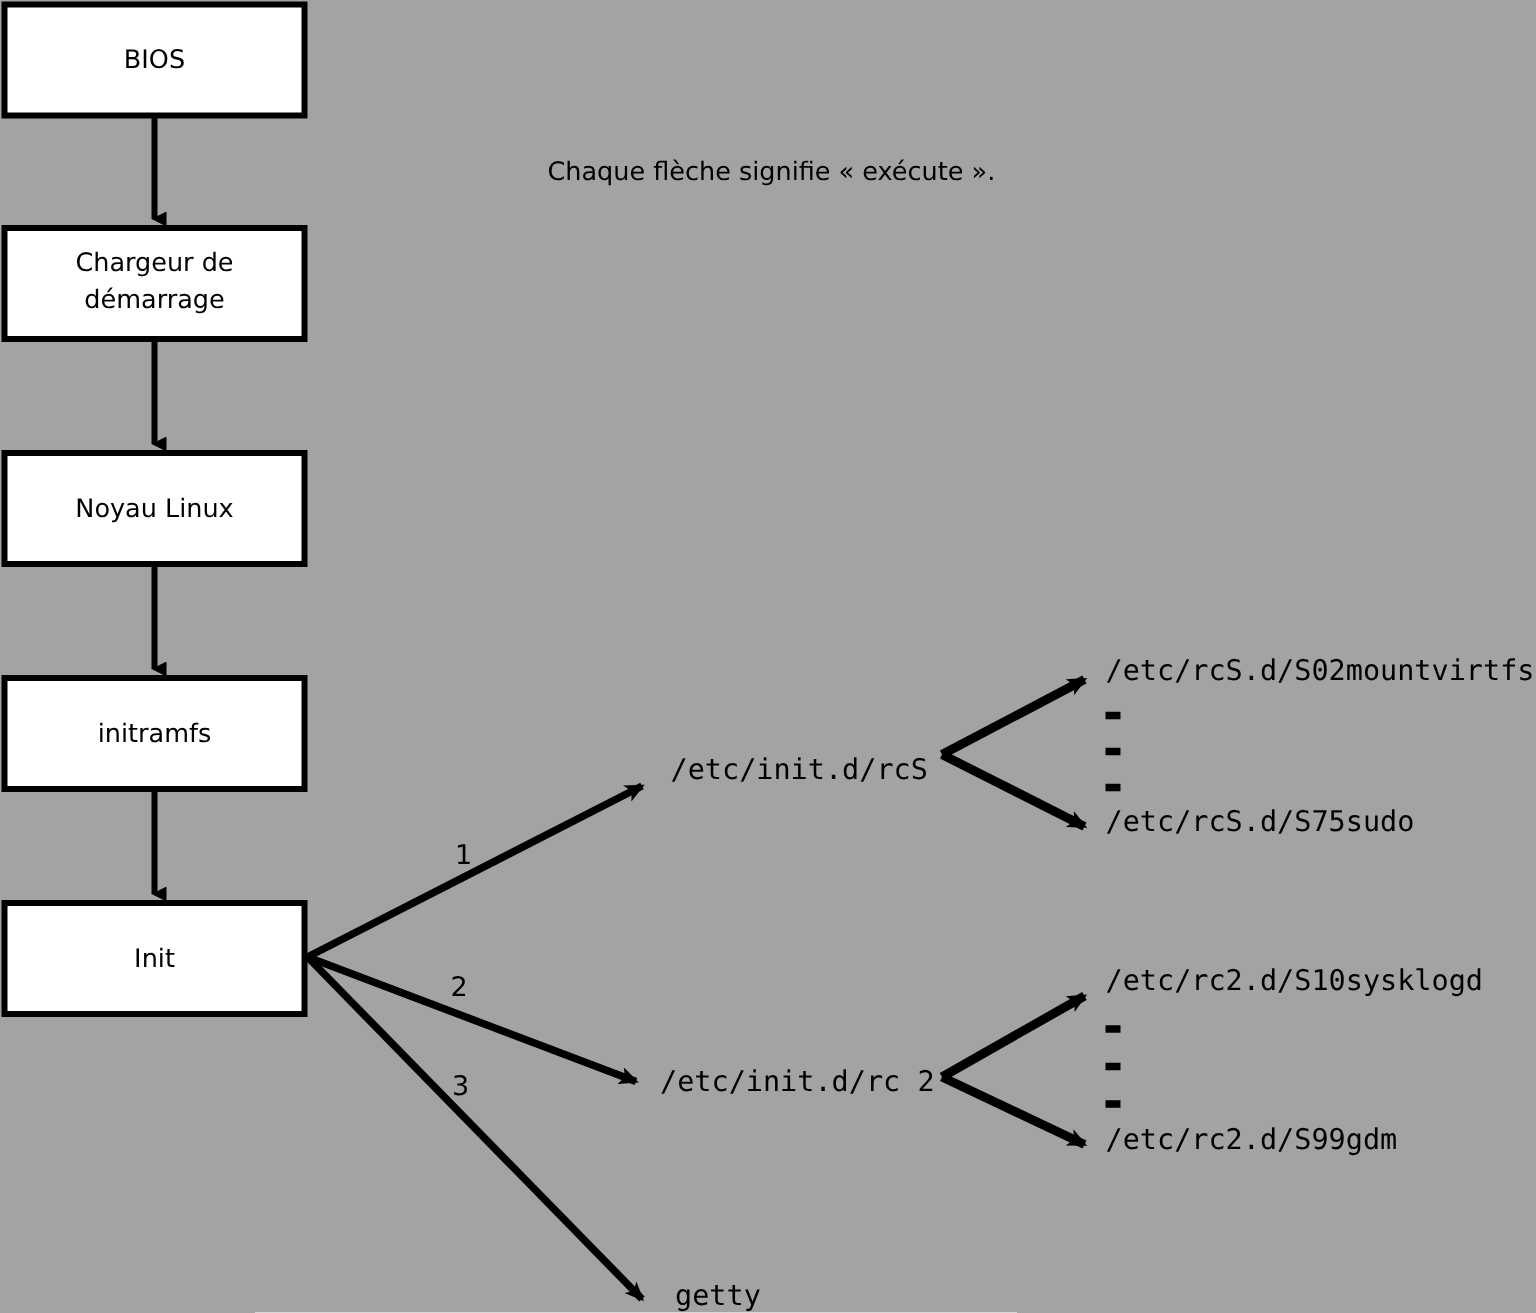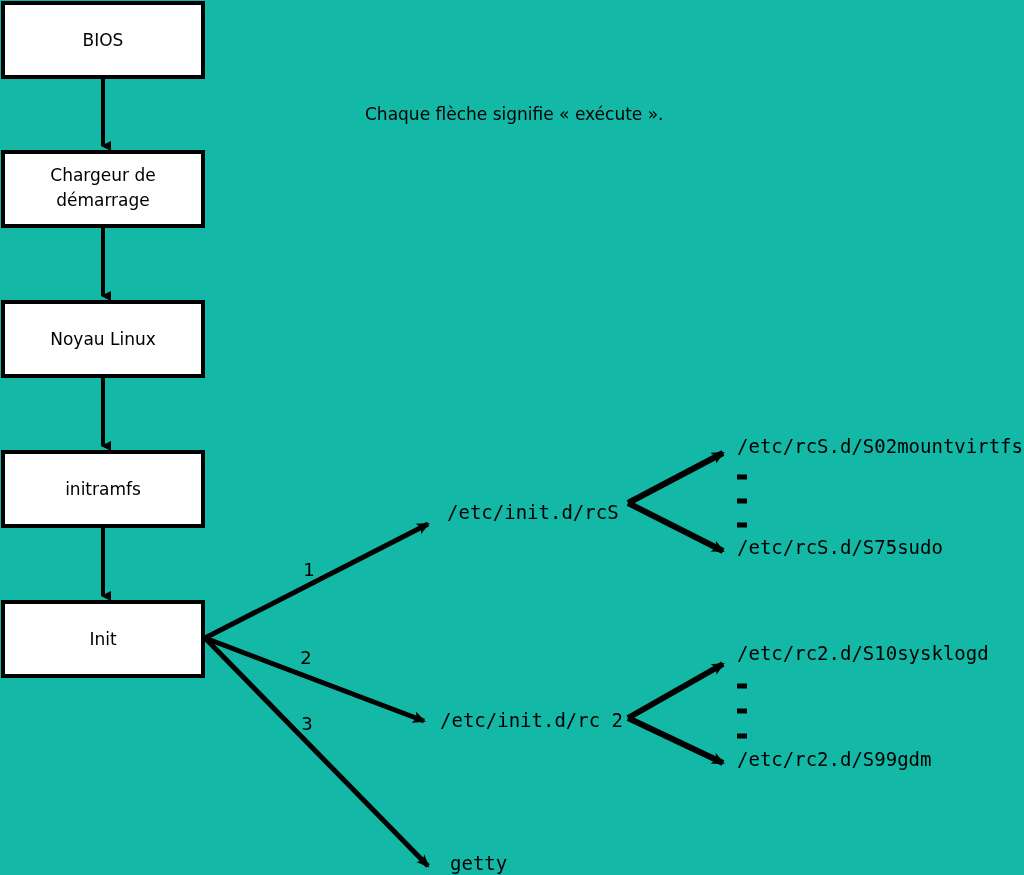--- a/index.html
+++ b/index.html
@@ -4,21 +4,21 @@
 <style>
   html, body {
     margin: 0;
     padding: 0;
     background: #ffffff;
   }
   #page {
     position: relative;
     width: 1024px;
     height: 875px;
-    background: #14b8a6;
+    background: #a3a3a3;
     overflow: hidden;
     font-family: "DejaVu Sans", sans-serif;
   }
   svg.diagram {
     position: absolute;
     top: 0;
     left: 0;
     width: 1024px;
     height: 875px;
     display: block;

